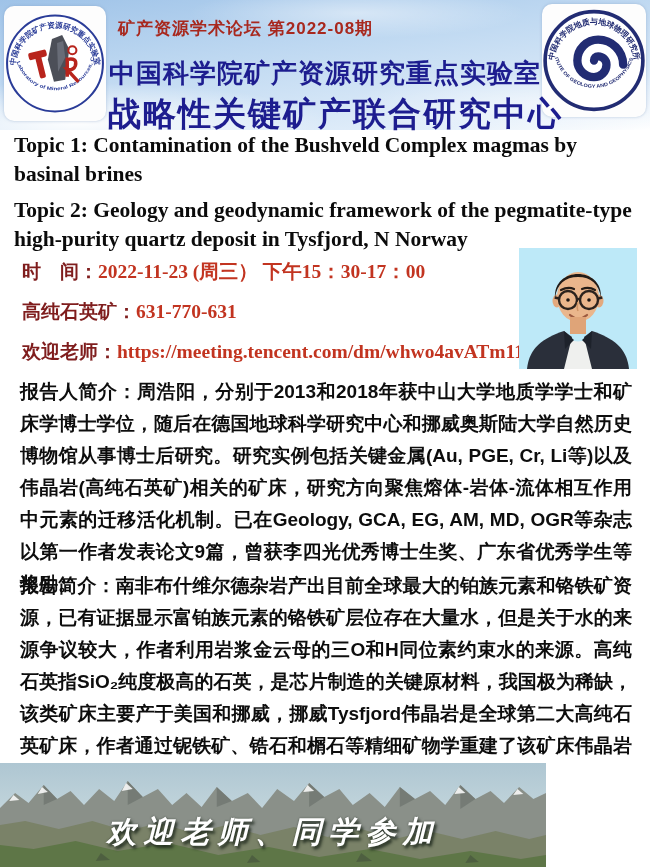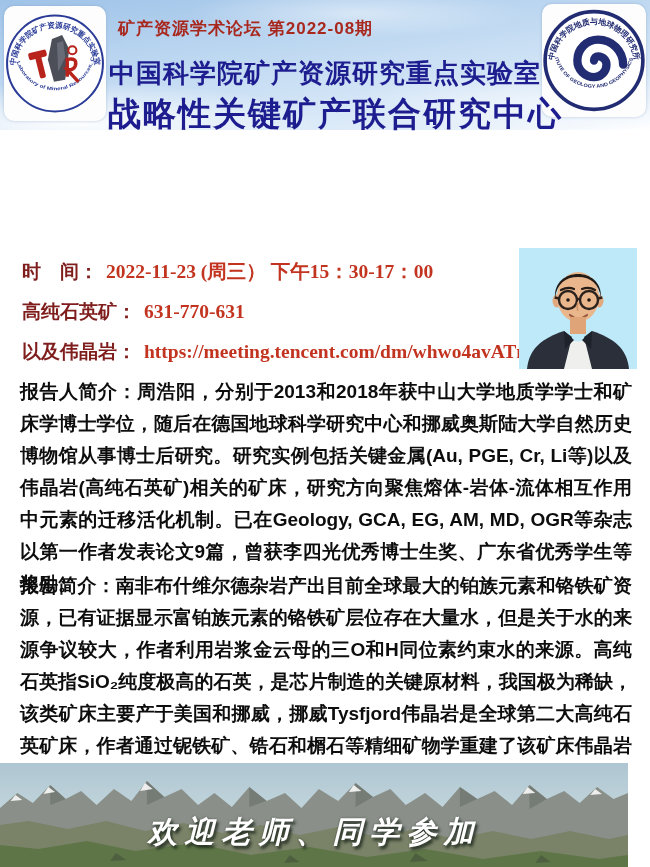--- a/index.html
+++ b/index.html
@@ -24,34 +24,34 @@
 
   
   .topics{position:absolute;left:14px;right:14px;top:131px;}
   .topic{font-family:"Liberation Serif","DejaVu Serif",serif;font-weight:bold;color:#0b0b0b;
          font-size:21.5px;line-height:29px;margin-bottom:7px;}
 
   
   .meeting{position:absolute;left:22px;top:258px;width:492px;}
   .mrow{margin-bottom:14px;white-space:nowrap;}
   .mlabel{font-size:19px;font-weight:bold;color:#7f1d1d;}
-  .mvalue{font-family:"Liberation Serif","DejaVu Serif",serif;font-size:19.5px;font-weight:bold;color:#c23420;margin-left:8px;}
+  .mvalue{font-family:"Liberation Serif","DejaVu Serif",serif;font-size:19.5px;font-weight:bold;color:#c23420;margin-left:0;}
 
   
   .photo{position:absolute;left:519px;top:248px;width:118px;height:121px;}
   .photo svg{width:100%;height:100%;display:block;}
 
   
   .para{position:absolute;left:20px;right:18px;margin:0;font-size:19px;font-weight:700;color:#0d0d0d;
         line-height:32px;text-align:justify;text-justify:inter-ideograph;}
   .para.bio{top:376px;}
   .para.abstract{top:570px;}
 
   
-  .footer{position:absolute;left:0;top:763px;width:628px;height:104px;}
+  .footer{position:absolute;left:0;top:763px;width:546px;height:104px;}
   .footer svg{position:absolute;left:0;top:0;width:100%;height:100%;display:block;}
   .welcome{position:absolute;left:0;right:0;bottom:14px;text-align:center;
            font-family:"Liberation Serif","DejaVu Serif",serif;font-style:italic;font-weight:bold;
            font-size:30px;letter-spacing:7px;color:#ffffff;
            text-shadow:2px 3px 3px rgba(25,35,25,.85),0 0 2px rgba(25,35,25,.6);}
 </style>
 </head>
 <body>
 
 <div class="page">
@@ -99,30 +99,34 @@
         </text>
         <path d="M50,50 a4,4 0 0 1 4,-4 a8,8 0 0 1 8,8 a12,12 0 0 1 -12,12 a16,16 0 0 1 -16,-16 a20,20 0 0 1 20,-20 a24,24 0 0 1 24,24" fill="none" stroke="#222c73" stroke-width="8" stroke-linecap="round"></path>
       </svg>
     </div>
 
     <div class="series-title">矿产资源学术论坛 第2022-08期</div>
     <div class="org-line l1">中国科学院矿产资源研究重点实验室</div>
     <div class="org-line l2">战略性关键矿产联合研究中心</div>
   </div>
 
+  <div class="topics">
+    <div class="topic">Topic 1: Contamination of the Bushveld Complex magmas by basinal brines</div>
+    <div class="topic">Topic 2: Geology and geodynamic framework of the pegmatite-type high-purity quartz deposit in Tysfjord, N Norway</div>
+  </div>
 
   <div class="meeting">
     <div class="mrow">
       <span class="mlabel">时　间：</span><span class="mvalue">2022-11-23 (周三）  下午15：30-17：00</span>
     </div>
     <div class="mrow">
       <span class="mlabel">高纯石英矿：</span><span class="mvalue">631-770-631</span>
     </div>
     <div class="mrow">
-      <span class="mlabel">以及伟晶岩：</span><span class="mvalue">https://meeting.tencent.com/dm/whwo4avATm11</span>
+      <span class="mlabel">欢迎老师：</span><span class="mvalue">https://meeting.tencent.com/dm/whwo4avATm11</span>
     </div>
   </div>
 
   <div class="photo">
     <svg viewBox="0 0 118 121">
       <rect width="118" height="121" fill="#bde9f8"></rect>
       <ellipse cx="38" cy="53" rx="4.5" ry="6.5" fill="#e3a97e"></ellipse>
       <ellipse cx="80" cy="53" rx="4.5" ry="6.5" fill="#e3a97e"></ellipse>
       <ellipse cx="59" cy="49" rx="21" ry="25" fill="#eab68c"></ellipse>
       <path d="M36,50 C34,18 84,18 82,50 C80,36 72,29 59,29 C46,29 38,36 36,50 Z" fill="#221b17"></path>

